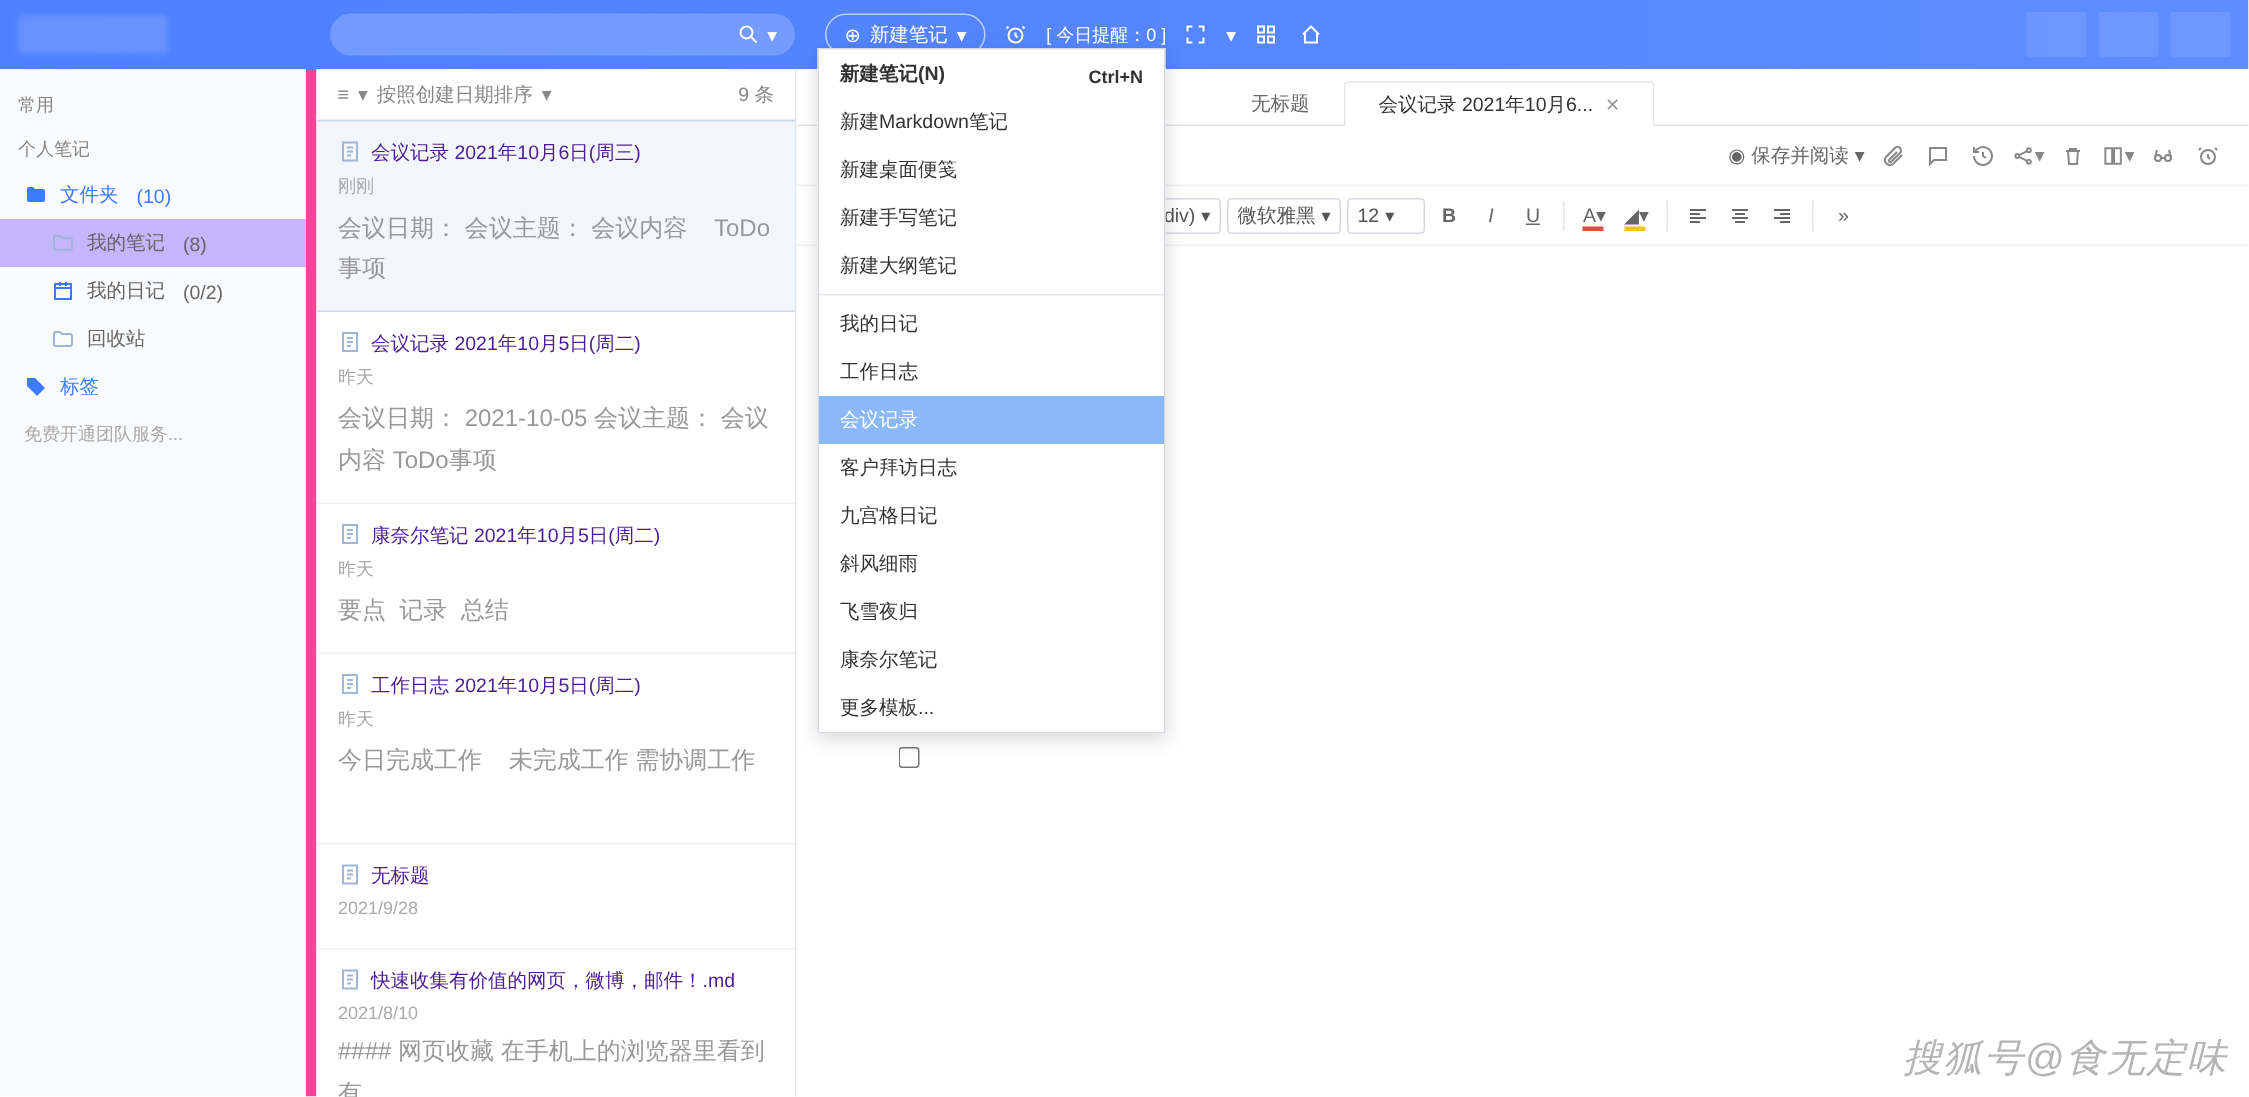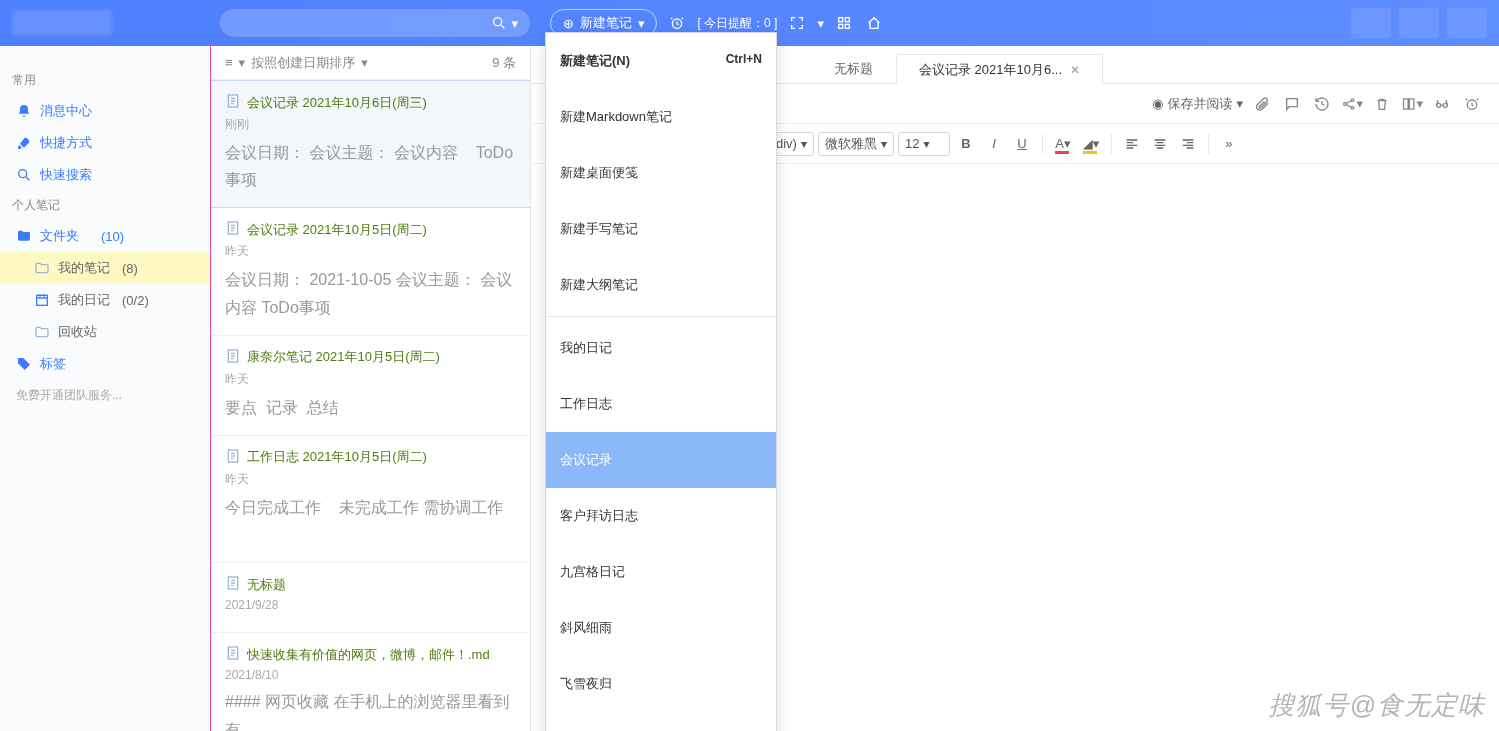--- a/index.html
+++ b/index.html
@@ -10,36 +10,36 @@
 .searchbar{flex:0 0 310px;height:28px;background:rgba(255,255,255,.2);border-radius:14px;display:flex;align-items:center;padding:0 12px;margin-left:8px}
 .searchbar .mag{margin-left:auto;color:#fff;display:flex;align-items:center;gap:4px}
 .top-actions{display:flex;align-items:center;gap:10px;margin-left:20px}
 .newnote-btn{height:28px;border:1px solid rgba(255,255,255,.6);border-radius:14px;display:flex;align-items:center;padding:0 12px;gap:6px;cursor:pointer;color:#fff}
 .top-ico{width:20px;height:20px;display:inline-flex;align-items:center;justify-content:center;color:#fff;cursor:pointer}
 .reminder{display:flex;align-items:center;gap:4px;color:#fff;font-size:12px}
 .top-right{margin-left:auto;display:flex;gap:8px}
 .top-right .tbtn{width:40px;height:30px;background:rgba(255,255,255,.1);border-radius:2px}
 
 .main{display:flex;height:calc(100% - 46px)}
-.sidebar{width:211px;background:#fafbfc;border-right:1px solid #ec4899;padding-top:20px;color:#555;overflow:hidden}
+.sidebar{width:211px;background:#fafbfc;border-right:7px solid #ec4899;padding-top:10px;color:#555;overflow:hidden}
 .side-section{font-size:12px;color:#888;padding:6px 12px}
 .side-item{display:flex;align-items:center;gap:8px;padding:7px 16px;cursor:pointer;color:#3b7cff}
 .side-item.plain{color:#555}
 .side-item.sub{padding-left:34px;color:#666}
-.side-item.sub.active{background:#fef9c3}
+.side-item.sub.active{background:#c4b5fd}
 .side-item .ico{width:16px;height:16px;display:inline-flex;align-items:center;justify-content:center}
 .add-plus{color:#3b7cff;font-size:18px;margin-left:auto;margin-right:14px}
 
 .notelist{width:320px;border-right:1px solid #e3e6ea;display:flex;flex-direction:column;background:#fff}
 .list-head{height:34px;display:flex;align-items:center;padding:0 14px;color:#888;border-bottom:1px solid #eef0f3;gap:6px}
 .list-head .count{margin-left:auto}
 .note-items{flex:1;overflow-y:auto}
 .note-card{padding:12px 14px 14px;border-bottom:1px solid #eef0f3;cursor:pointer}
 .note-card.selected{background:#f3f6fb;border:1px solid #c8d6f0;border-left:none;border-right:none}
-.note-title{display:flex;align-items:center;gap:6px;color:#4d7c0f;margin-bottom:4px}
+.note-title{display:flex;align-items:flex-start;gap:6px;color:#4c1d95;margin-bottom:4px}
 .note-title .doc-ico{color:#9fb6d9}
 .note-time{color:#aaa;font-size:12px;margin-bottom:6px}
 .note-excerpt{color:#999;font-size:16px;line-height:1.7}
 
 .editor{flex:1;display:flex;flex-direction:column;position:relative;background:#fff}
 .tabs{height:38px;border-bottom:1px solid #e3e6ea;display:flex;align-items:flex-end;padding-left:280px;gap:0}
 .tab{height:30px;padding:0 22px;display:flex;align-items:center;gap:8px;color:#666;cursor:pointer;border:1px solid transparent;border-bottom:none}
 .tab.active{background:#fff;border-color:#e3e6ea;border-radius:3px 3px 0 0;color:#333;position:relative;top:1px}
 .tab .close{color:#999;font-size:12px}
 .titlebar{height:40px;display:flex;align-items:center;padding:0 16px;border-bottom:1px solid #eef0f3;gap:8px}
@@ -51,21 +51,21 @@
 .tbico{width:24px;height:24px;display:inline-flex;align-items:center;justify-content:center;color:#666;cursor:pointer;border-radius:3px}
 .sep{width:1px;height:20px;background:#e3e6ea;margin:0 4px}
 .sel{height:24px;border:1px solid #d5dae1;border-radius:3px;padding:0 6px;display:flex;align-items:center;gap:4px;color:#555;font-size:12px;cursor:pointer;background:#fff}
 
 .content{flex:1;padding:30px 40px;position:relative}
 .todo-tag{display:inline-block;background:#9ac8fb;color:#fff;padding:3px 10px;border-radius:3px;margin-left:20px;margin-top:200px}
 .chk-list{margin-top:16px;margin-left:28px;display:flex;flex-direction:column;gap:18px}
 .chk{width:14px;height:14px}
 
 .dropdown{position:absolute;left:545px;top:32px;width:232px;background:#fff;border:1px solid #d5dae1;box-shadow:0 4px 12px rgba(0,0,0,.15);z-index:1000}
-.dd-item{padding:19px 14px;display:flex;align-items:flex-start;cursor:pointer;color:#333;font-size:13px}
+.dd-item{padding:7px 14px;display:flex;align-items:flex-end;cursor:pointer;color:#333;font-size:13px}
 .dd-item.hl{background:#8bb8f9;color:#fff}
 .dd-item .shortcut{margin-left:auto;font-size:12px}
 .dd-item.bold{font-weight:600}
 .dd-sep{height:1px;background:#e3e6ea;margin:3px 0}
 
 .watermark{position:absolute;right:14px;bottom:8px;font-size:26px;color:rgba(120,120,120,.55);font-style:italic;font-weight:300;letter-spacing:1px}
 
 svg{width:16px;height:16px}
 </style>
 </head>
@@ -121,56 +121,29 @@
     <div class="tbtn"></div>
     <div class="tbtn"></div>
     <div class="tbtn"></div>
   </div>
 </div>
 
 <div class="main">
 
   <div class="sidebar">
     <div class="side-section">常用</div>
-    <div id="side-common">
-        <div class="side-item">
-          <span class="ico">
-            <svg viewBox="0 0 24 24" fill="currentColor">
-              <path d="M12 3a6 6 0 0 0-6 6v4l-2 3h16l-2-3V9a6 6 0 0 0-6-6zM10 19a2 2 0 0 0 4 0"></path>
-            </svg>
-          </span>
-          <span>消息中心</span>
-        </div>
-        <div class="side-item">
-          <span class="ico">
-            <svg viewBox="0 0 24 24" fill="currentColor">
-              <path d="M5 15c-2 2-2 6-2 6s4 0 6-2l-4-4zM13 4c4 0 7 3 7 7l-8 8-6-6 7-9z"></path>
-            </svg>
-          </span>
-          <span>快捷方式</span>
-        </div>
-        <div class="side-item">
-          <span class="ico">
-            <svg viewBox="0 0 24 24" fill="none" stroke="currentColor" stroke-width="2">
-              <circle cx="10" cy="10" r="6"></circle>
-              <line x1="15" y1="15" x2="20" y2="20"></line>
-            </svg>
-          </span>
-          <span>快速搜索</span>
-        </div>
-      </div>
     <div class="side-section">个人笔记</div>
     <div class="side-item">
       <span class="ico" style="color:#3b7cff">
         <svg viewBox="0 0 24 24" fill="currentColor">
             <path d="M3 6a2 2 0 0 1 2-2h4l2 2h8a2 2 0 0 1 2 2v9a2 2 0 0 1-2 2H5a2 2 0 0 1-2-2V6z"></path>
           </svg>
       </span>
       <span>文件夹</span>
-      <span style="margin-left:14px">(10)</span>
+      <span style="margin-left:4px">(10)</span>
     </div>
     <div id="side-subs">
         <div class="side-item sub active">
           <span class="ico" style="color:#9fb6d9">
             <svg viewBox="0 0 24 24" fill="none" stroke="currentColor" stroke-width="2">
               <path d="M3 7a2 2 0 0 1 2-2h4l2 2h8a2 2 0 0 1 2 2v8a2 2 0 0 1-2 2H5a2 2 0 0 1-2-2V7z"></path>
             </svg>
           </span>
           <span>我的笔记</span>
           <span style="margin-left:4px">(8)</span>

